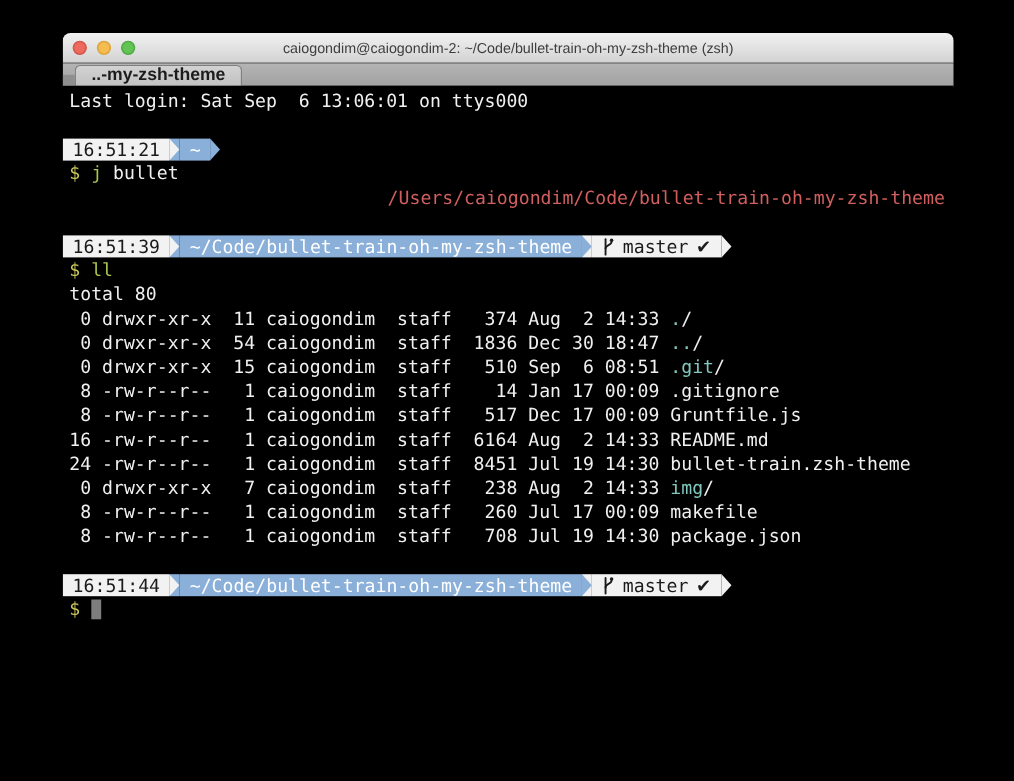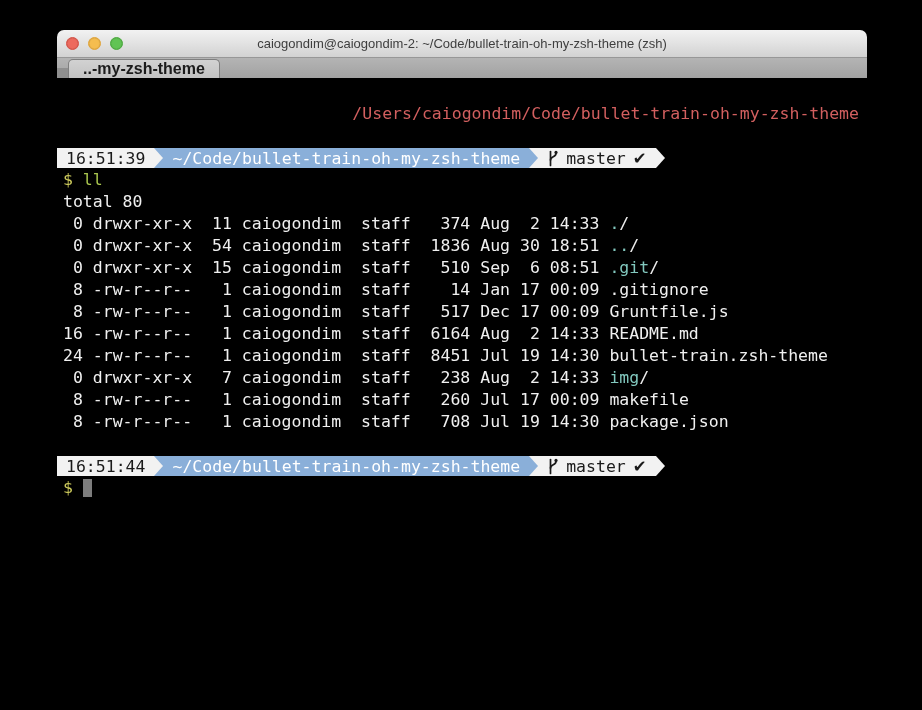--- a/index.html
+++ b/index.html
@@ -84,23 +84,31 @@
     <div class="title-text">caiogondim@caiogondim-2: ~/Code/bullet-train-oh-my-zsh-theme (zsh)</div>
   </div>
 
   <div class="tabbar">
     <div class="tab-corner"></div>
     <div class="tab">..-my-zsh-theme (zsh)</div>
   </div>
 
   <div class="term">
 
+    <div class="line">Last login: Sat Sep  6 13:06:01 on ttys000</div>
     <div class="line"></div>
 
+    <div class="prompt-line">
+      <span class="seg seg-time">16:51:21</span>
+      <span class="arr arr-wb"></span>
+      <span class="seg seg-dir">~</span>
+      <span class="arr arr-bk"></span>
+    </div>
 
+    <div class="line"><span class="dollar">$</span><span class="cmd"> j</span><span> bullet</span></div>
 
     <div class="line out-red">/Users/caiogondim/Code/bullet-train-oh-my-zsh-theme</div>
     <div class="line"></div>
 
     <div class="prompt-line">
       <span class="seg seg-time">16:51:39</span>
       <span class="arr arr-wb"></span>
       <span class="seg seg-dir">~/Code/bullet-train-oh-my-zsh-theme</span>
       <span class="arr arr-bw"></span>
       <span class="seg seg-git">
@@ -113,21 +121,21 @@
         <span class="check">✔</span>
       </span>
       <span class="arr arr-wk"></span>
     </div>
 
     <div class="line"><span class="dollar">$</span><span class="cmd"> ll</span><span></span></div>
 
     <div class="line">total 80</div>
 
     <div class="line"><span> 0 drwxr-xr-x  11 caiogondim  staff   374 Aug  2 14:33 </span><span class="fname-dir">.</span><span>/</span></div>
-    <div class="line"><span> 0 drwxr-xr-x  54 caiogondim  staff  1836 Aug 30 18:51 </span><span class="fname-dir">..</span><span>/</span></div>
+    <div class="line"><span> 0 drwxr-xr-x  54 caiogondim  staff  1836 Dec 30 18:47 </span><span class="fname-dir">..</span><span>/</span></div>
     <div class="line"><span> 0 drwxr-xr-x  15 caiogondim  staff   510 Sep  6 08:51 </span><span class="fname-dir">.git</span><span>/</span></div>
     <div class="line"><span> 8 -rw-r--r--   1 caiogondim  staff    14 Jan 17 00:09 </span><span class="fname">.gitignore</span></div>
     <div class="line"><span> 8 -rw-r--r--   1 caiogondim  staff   517 Dec 17 00:09 </span><span class="fname">Gruntfile.js</span></div>
     <div class="line"><span>16 -rw-r--r--   1 caiogondim  staff  6164 Aug  2 14:33 </span><span class="fname">README.md</span></div>
     <div class="line"><span>24 -rw-r--r--   1 caiogondim  staff  8451 Jul 19 14:30 </span><span class="fname">bullet-train.zsh-theme</span></div>
     <div class="line"><span> 0 drwxr-xr-x   7 caiogondim  staff   238 Aug  2 14:33 </span><span class="fname-dir">img</span><span>/</span></div>
     <div class="line"><span> 8 -rw-r--r--   1 caiogondim  staff   260 Jul 17 00:09 </span><span class="fname">makefile</span></div>
     <div class="line"><span> 8 -rw-r--r--   1 caiogondim  staff   708 Jul 19 14:30 </span><span class="fname">package.json</span></div>
 
     <div class="line"></div>

